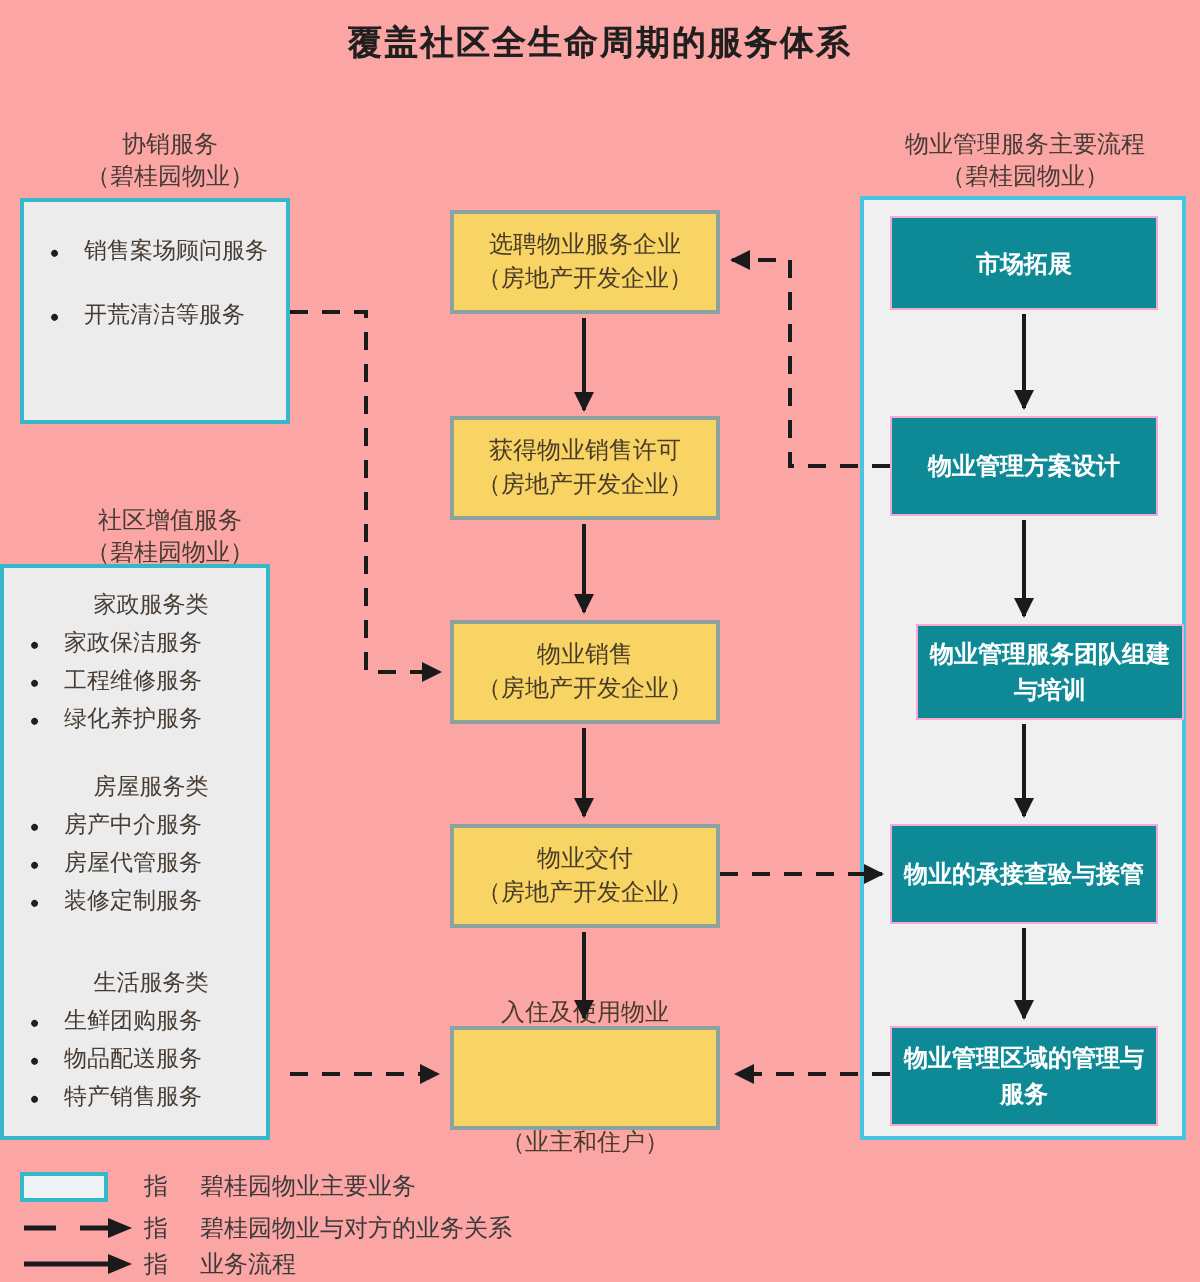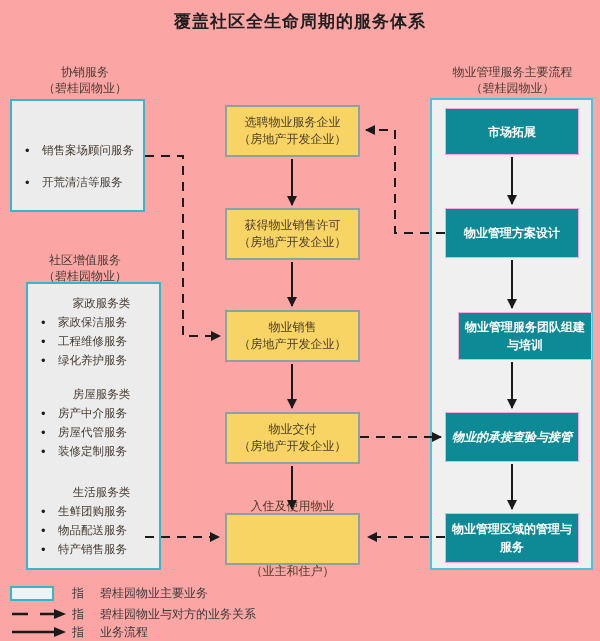--- a/index.html
+++ b/index.html
@@ -13,30 +13,30 @@
     font-size:17px;font-weight:bold;color:#1f1f1f;letter-spacing:1px;margin:0;
   }
   .col-label{
     position:absolute;text-align:center;font-size:12px;line-height:16px;color:#463c33;
   }
   .col-label span{display:block;}
   .panel{
     position:absolute;background:#ececec;border:2px solid #35b6c9;box-sizing:border-box;
   }
   .panel.left-top{left:10px;top:99px;width:135px;height:113px;}
-  .panel.left-bottom{left:26px;top:282px;width:135px;height:288px;}
+  .panel.left-bottom{left:0;top:282px;width:135px;height:288px;}
   .bullets{list-style:none;margin:0;padding:0;}
   .bullets li{
     position:relative;padding-left:30px;font-size:11.5px;line-height:19px;color:#463c33;
     white-space:nowrap;
   }
   .bullets li::before{
     content:"•";position:absolute;left:13px;top:0;font-size:13px;color:#1f1f1f;
   }
-  .left-top .bullets{padding-top:40px;}
+  .left-top .bullets{padding-top:16px;}
   .left-top .bullets li{margin-bottom:13px;}
   .group{margin:0;}
   .group .group-title{
     font-size:11.5px;line-height:19px;text-align:center;padding-left:16px;color:#463c33;
   }
   .left-bottom{padding-top:10px;}
   .g2{margin-top:15px;}
   .g3{margin-top:22px;}
   .flow-box{
     position:absolute;box-sizing:border-box;display:flex;flex-direction:column;
@@ -148,21 +148,21 @@
 
   <div class="flow-box teal" style="top:108px;height:47px;">
     <span>市场拓展</span>
   </div>
   <div class="flow-box teal" style="top:208px;height:50px;">
     <span>物业管理方案设计</span>
   </div>
   <div class="flow-box teal" style="top:312px;height:48px;margin-left:13px;">
     <span>物业管理服务团队组建与培训</span>
   </div>
-  <div class="flow-box teal" style="top:412px;height:50px;font-style:italic;">
+  <div class="flow-box teal" style="top:412px;height:50px;">
     <span>物业的承接查验与接管</span>
   </div>
   <div class="flow-box teal" style="top:513px;height:50px;">
     <span>物业管理区域的管理与服务</span>
   </div>
 
   <svg class="arrows" width="600" height="641" viewBox="0 0 600 641">
     <defs>
       <marker id="arw" markerUnits="userSpaceOnUse" markerWidth="12" markerHeight="12" refX="9" refY="5" orient="auto">
         <path d="M0,0 L10,5 L0,10 z" fill="#1a1a1a"></path>

